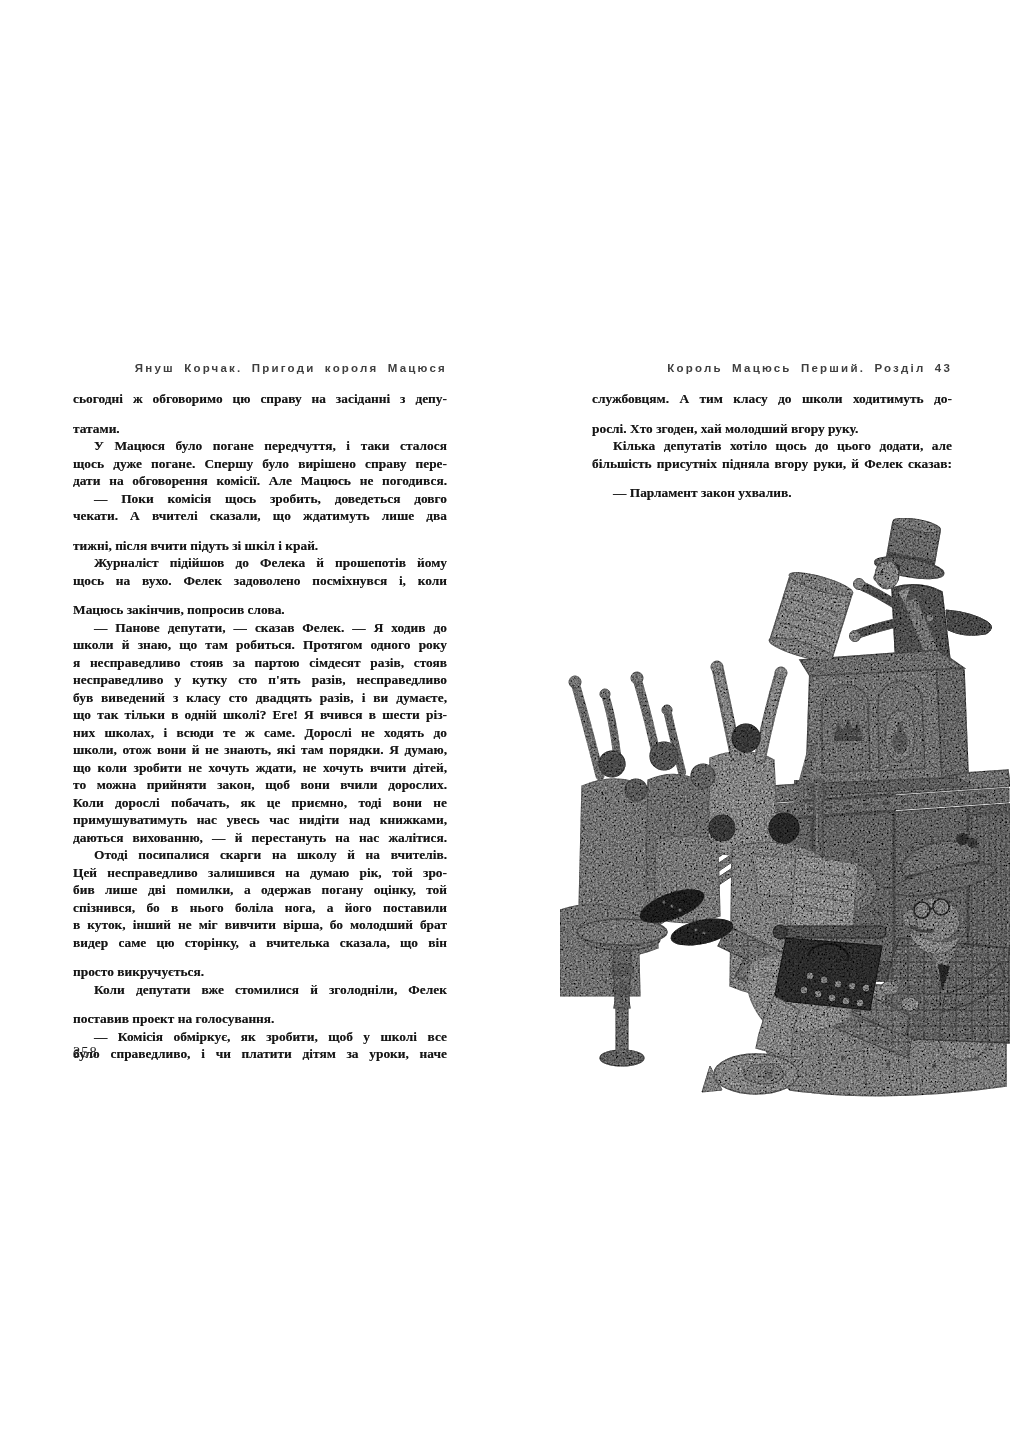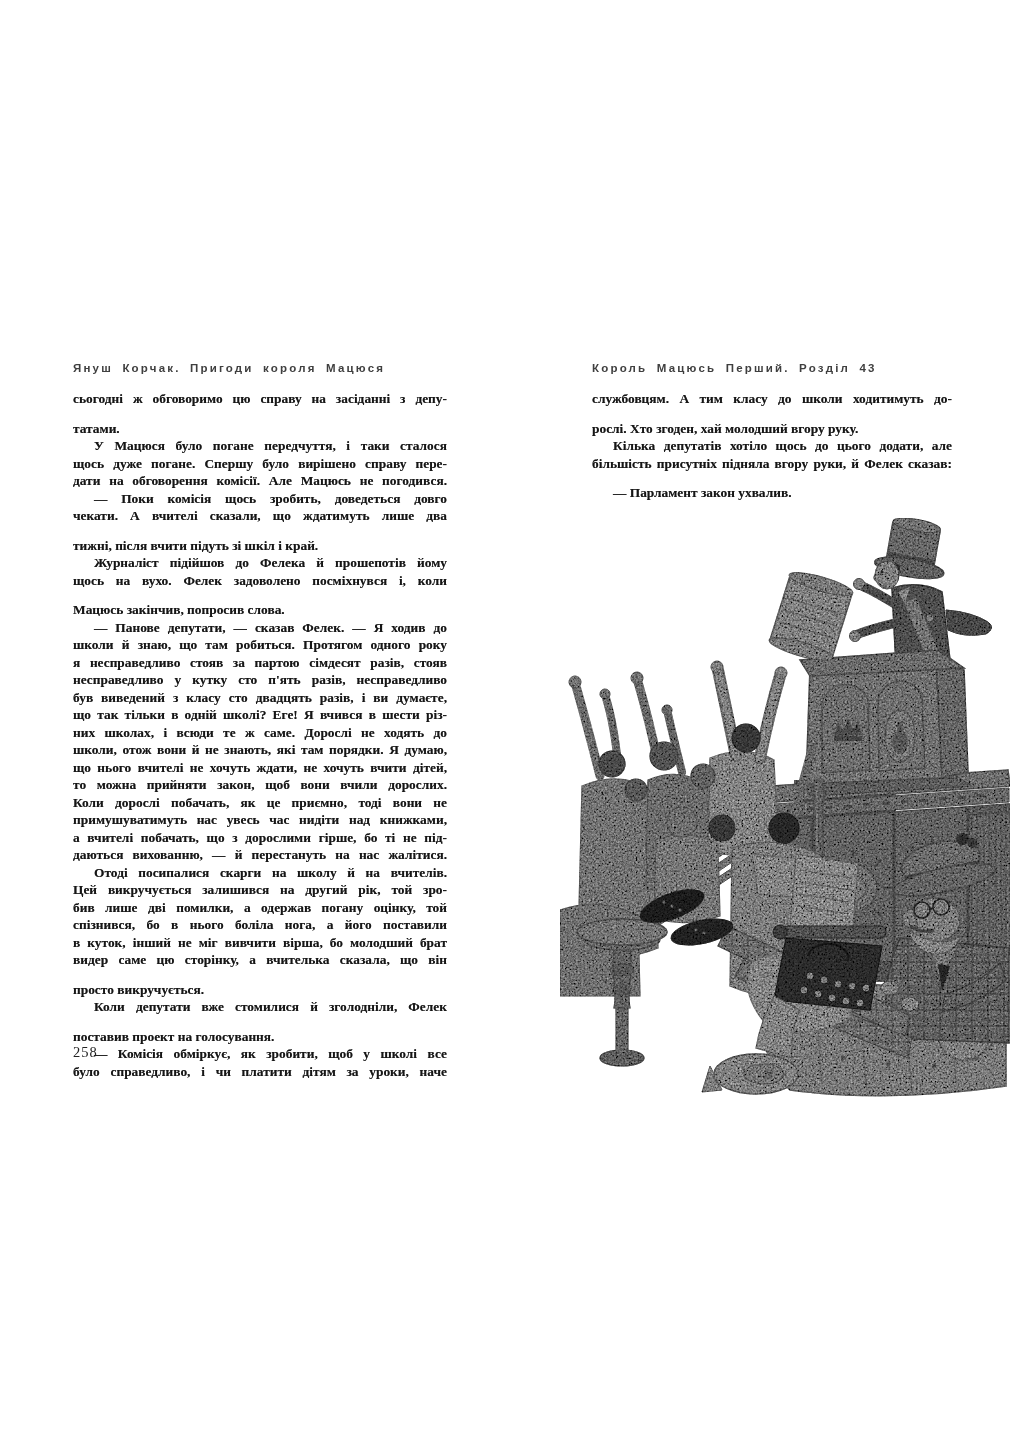--- a/index.html
+++ b/index.html
@@ -1,21 +1,21 @@
 <!DOCTYPE html>
 <html lang="uk"><head>
 <meta charset="utf-8">
 <title></title>
 <style>
   html,body{margin:0;padding:0;background:#ffffff;}
   #spread{position:relative;width:1035px;height:1440px;background:#ffffff;overflow:hidden;
           font-family:"Liberation Serif",serif;}
   .runhead{position:absolute;top:362px;font-family:"Liberation Sans",sans-serif;
            font-weight:bold;font-size:11.5px;letter-spacing:2.2px;word-spacing:4px;
-           color:#3f3f3f;text-align:left;white-space:nowrap;}
+           color:#3f3f3f;text-align:right;white-space:nowrap;}
   .runhead.lft{left:73px;width:374px;}
   .runhead.rgt{left:592px;width:360px;}
   .col{position:absolute;top:390px;font-family:"Liberation Serif",serif;
        font-size:13.4px;line-height:17.5px;color:#161616;
        text-shadow:0 0 0.4px rgba(20,20,20,.5);}
   .col.lft{left:73px;width:374px;}
   .col.rgt{left:592px;width:360px;}
   .ln{height:17.5px;overflow:hidden;text-align:justify;text-align-last:justify;font-weight:bold;}
   .ln.e{text-align-last:left;margin-top:12px;}
   .ln.i{text-indent:21px;}
@@ -44,28 +44,27 @@
       <div class="ln">щось на вухо. Фелек задоволено посміхнувся і, коли</div>
       <div class="ln e">Мацюсь закінчив, попросив слова.</div>
       <div class="ln i">— Панове депутати, — сказав Фелек. — Я ходив до</div>
       <div class="ln">школи й знаю, що там робиться. Протягом одного року</div>
       <div class="ln">я несправедливо стояв за партою сімдесят разів, стояв</div>
       <div class="ln">несправедливо у кутку сто п'ять разів, несправедливо</div>
       <div class="ln">був виведений з класу сто двадцять разів, і ви думаєте,</div>
       <div class="ln">що так тільки в одній школі? Еге! Я вчився в шести різ-</div>
       <div class="ln">них школах, і всюди те ж саме. Дорослі не ходять до</div>
       <div class="ln">школи, отож вони й не знають, які там порядки. Я думаю,</div>
-      <div class="ln">що нього вчителі не хочуть ждати, не хочуть вчити дітей,</div>
+      <div class="ln">що коли зробити не хочуть ждати, не хочуть вчити дітей,</div>
       <div class="ln">то можна прийняти закон, щоб вони вчили дорослих.</div>
       <div class="ln">Коли дорослі побачать, як це приємно, тоді вони не</div>
       <div class="ln">примушуватимуть нас увесь час нидіти над книжками,</div>
-      <div class="ln">а вчителі побачать, що з дорослими гірше, бо ті не під-</div>
       <div class="ln">даються вихованню, — й перестануть на нас жалітися.</div>
       <div class="ln i">Отоді посипалися скарги на школу й на вчителів.</div>
-      <div class="ln">Цей викручується залишився на другий рік, той зро-</div>
+      <div class="ln">Цей несправедливо залишився на думаю рік, той зро-</div>
       <div class="ln">бив лише дві помилки, а одержав погану оцінку, той</div>
       <div class="ln">спізнився, бо в нього боліла нога, а його поставили</div>
       <div class="ln">в куток, інший не міг вивчити вірша, бо молодший брат</div>
       <div class="ln">видер саме цю сторінку, а вчителька сказала, що він</div>
       <div class="ln e">просто викручується.</div>
       <div class="ln i">Коли депутати вже стомилися й зголодніли, Фелек</div>
       <div class="ln e">поставив проект на голосування.</div>
       <div class="ln i">— Комісія обміркує, як зробити, щоб у школі все</div>
       <div class="ln">було справедливо, і чи платити дітям за уроки, наче</div>
     </div>

